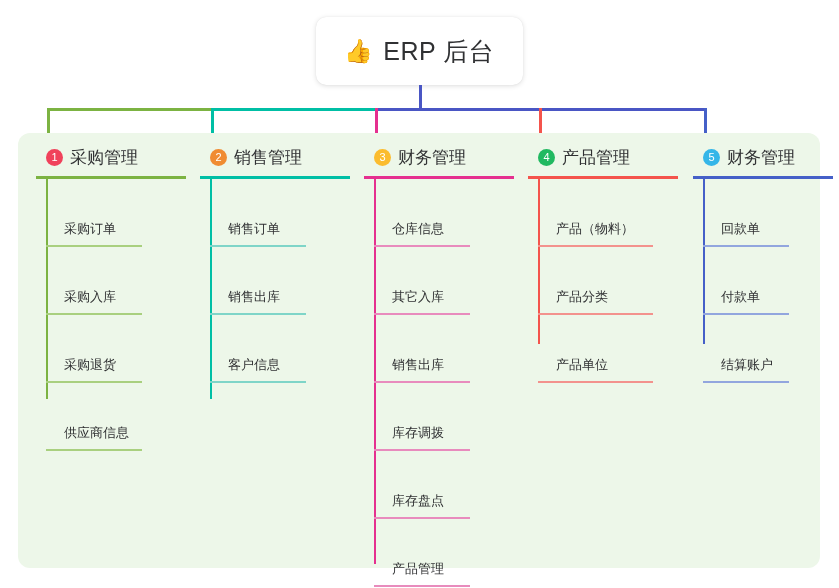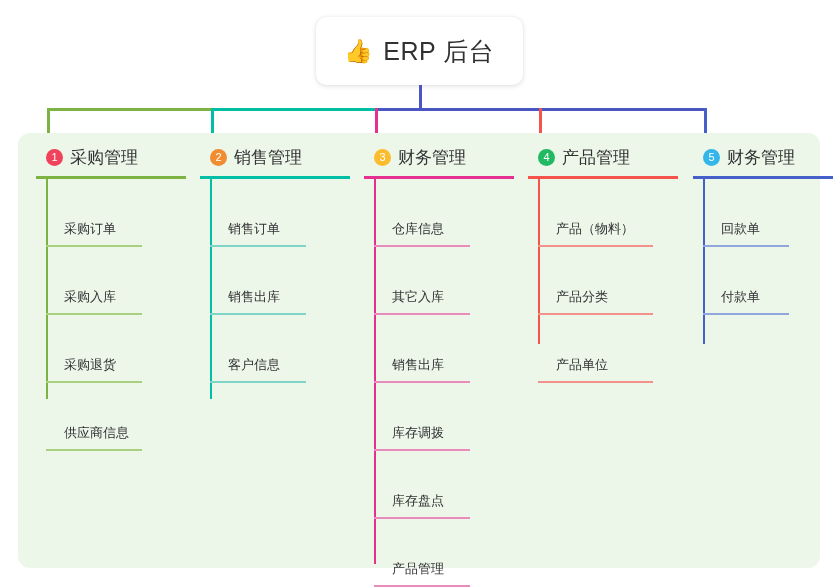--- a/index.html
+++ b/index.html
@@ -275,15 +275,19 @@
       <div class="spine-wrap">
         <div class="spine" style="background: rgb(69, 96, 200); height: 165px;"></div>
         <div class="leaf">
           <span class="leaf-label">回款单</span>
           <div class="leaf-rule" style="width: 86px; background: rgb(146, 166, 222);"></div>
         </div>
         <div class="leaf">
           <span class="leaf-label">付款单</span>
           <div class="leaf-rule" style="width: 86px; background: rgb(146, 166, 222);"></div>
         </div>
+        <div class="leaf">
+          <span class="leaf-label">结算账户</span>
+          <div class="leaf-rule" style="width: 86px; background: rgb(146, 166, 222);"></div>
+        </div>
       </div>
     </div>
   </div>
 
 </body></html>

